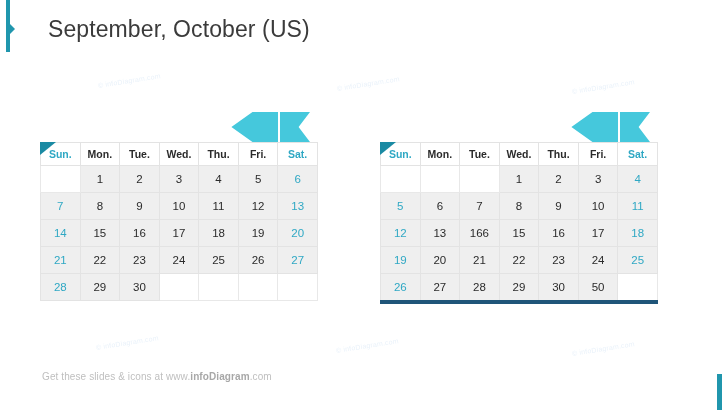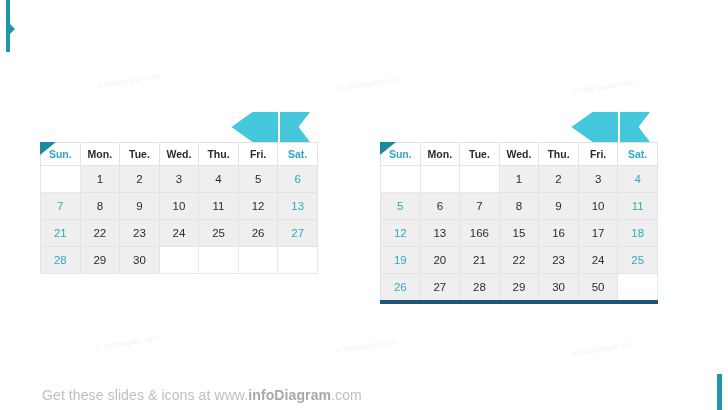--- a/index.html
+++ b/index.html
@@ -102,35 +102,36 @@
     background:#efefef;
     color:#2b2b2b;
     font-size:11.5px;
   }
   table.caltable td.we{color:#2fa8c4;}
   table.caltable td.empty{background:#ffffff;border-color:#e8e8e8;}
   .cal.has-baseline table.caltable{border-bottom:4px solid #1f5579;}
 
   
   .footer{
-    position:absolute;left:42px;bottom:7px;
-    font-size:14px;color:#bfbfbf;white-space:nowrap;
+    position:absolute;left:42px;bottom:28px;
+    font-size:10px;color:#bfbfbf;white-space:nowrap;
     letter-spacing:.1px;
   }
   .footer b{color:#a8a8a8;font-weight:bold;}
 </style>
 </head>
 <body>
 
 <div class="slide">
 
   <div class="accent-left"></div>
   <div class="accent-left-notch"></div>
   <div class="accent-right"></div>
 
+  <div class="page-title">September, October (US)</div>
 
   <div id="watermark-layer">
       <div class="wm" style="left: 98px; top: 82px;">© infoDiagram.com</div>
       <div class="wm" style="left: 337px; top: 85px;">© infoDiagram.com</div>
       <div class="wm" style="left: 572px; top: 88px;">© infoDiagram.com</div>
       <div class="wm" style="left: 96px; top: 344px;">© infoDiagram.com</div>
       <div class="wm" style="left: 336px; top: 347px;">© infoDiagram.com</div>
       <div class="wm" style="left: 572px; top: 350px;">© infoDiagram.com</div>
     </div>
 
@@ -164,20 +165,29 @@
               <td class="we">6</td>
             </tr>
             <tr>
               <td class="we">7</td>
               <td class="">8</td>
               <td class="">9</td>
               <td class="">10</td>
               <td class="">11</td>
               <td class="">12</td>
               <td class="we">13</td>
+            </tr>
+            <tr>
+              <td class="we">14</td>
+              <td class="">15</td>
+              <td class="">16</td>
+              <td class="">17</td>
+              <td class="">18</td>
+              <td class="">19</td>
+              <td class="we">20</td>
             </tr>
             <tr>
               <td class="we">21</td>
               <td class="">22</td>
               <td class="">23</td>
               <td class="">24</td>
               <td class="">25</td>
               <td class="">26</td>
               <td class="we">27</td>
             </tr>

